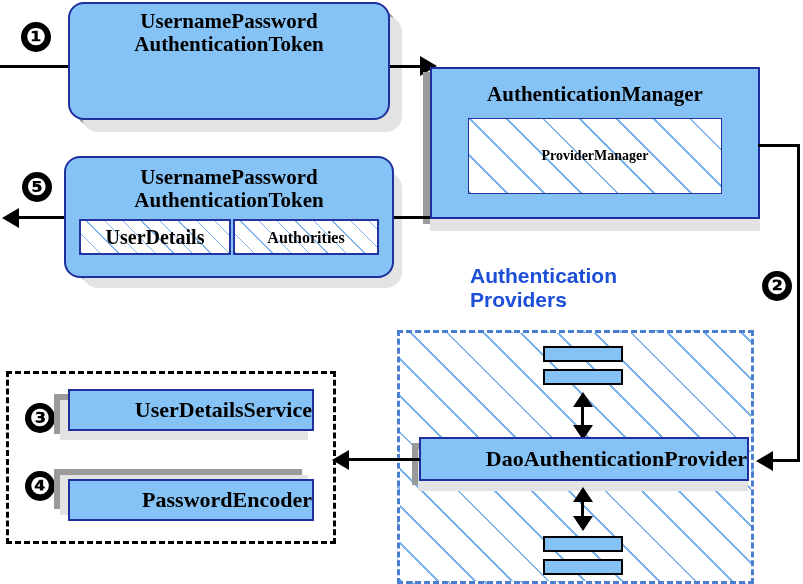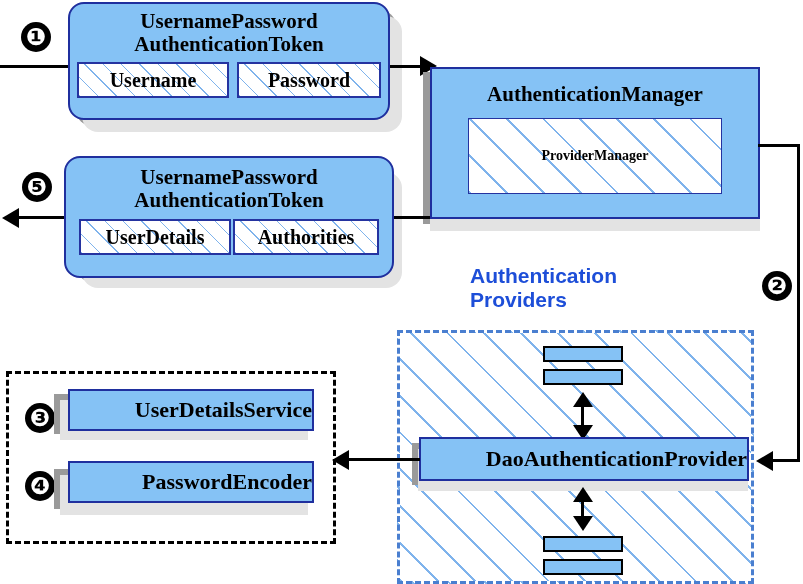--- a/index.html
+++ b/index.html
@@ -87,28 +87,20 @@
   <div class="abs badge" style="left:21px;top:22px;width:30px;height:30px;font-size:24px;">❶</div>
 
   <div class="abs rounded shadow-dark" style="left:76px;top:10px;width:320px;height:116px;border-radius:16px;"></div>
   <div class="abs rounded shadow-light" style="left:82px;top:16px;width:320px;height:116px;border-radius:16px;"></div>
 
   <div class="abs node rounded" style="left:68px;top:2px;width:322px;height:118px;flex-direction:column;justify-content:flex-start;padding-top:6px;">
     <div style="font-size:21px;">
       <div>UsernamePassword</div>
       <div>AuthenticationToken</div>
     </div>
-    <div style="display:flex;gap:8px;margin-top:7px;">
-      <div class="subbox hatch-white" style="width:148px;height:32px;font-size:20px;">
-        <span>Username</span>
-      </div>
-      <div class="subbox hatch-white" style="width:140px;height:32px;font-size:20px;">
-        <span>Password</span>
-      </div>
-    </div>
   </div>
 
   <div class="abs ln-h" style="left:390px;top:65px;width:36px;"></div>
   <div class="abs arrow-r" style="left:420px;top:56px;"></div>
 
   <div class="abs shadow-dark" style="left:423px;top:72px;width:330px;height:152px;"></div>
   <div class="abs shadow-light" style="left:430px;top:79px;width:330px;height:152px;"></div>
 
   <div class="abs node" style="left:430px;top:67px;width:330px;height:152px;flex-direction:column;justify-content:flex-start;padding-top:14px;">
     <div style="font-size:21px;">AuthenticationManager</div>
@@ -127,21 +119,21 @@
 
   <div class="abs node rounded" style="left:64px;top:156px;width:330px;height:122px;flex-direction:column;justify-content:flex-start;padding-top:8px;">
     <div style="font-size:21px;">
       <div>UsernamePassword</div>
       <div>AuthenticationToken</div>
     </div>
     <div style="display:flex;gap:2px;margin-top:8px;">
       <div class="subbox hatch-white" style="width:148px;height:32px;font-size:20px;">
         <span>UserDetails</span>
       </div>
-      <div class="subbox hatch-white" style="width:142px;height:32px;font-size:20px;">
+      <div class="subbox hatch-white" style="width:142px;height:32px;font-size:16px;">
         <span>Authorities</span>
       </div>
     </div>
   </div>
 
   <div class="abs ln-h" style="left:394px;top:216px;width:36px;"></div>
 
   <div class="abs ln-h" style="left:758px;top:144px;width:42px;"></div>
   <div class="abs ln-v" style="left:797px;top:144px;height:318px;"></div>
   <div class="abs ln-h" style="left:770px;top:459px;width:30px;"></div>
@@ -187,17 +179,17 @@
   <div class="abs shadow-dark" style="left:54px;top:394px;width:248px;height:40px;"></div>
   <div class="abs shadow-light" style="left:60px;top:400px;width:248px;height:40px;"></div>
   <div class="abs node" style="left:68px;top:389px;width:246px;height:42px;font-size:22px;">
     <span>UserDetailsService</span>
   </div>
 
   <div class="abs badge" style="left:25px;top:471px;width:30px;height:30px;font-size:24px;">❹</div>
 
   <div class="abs shadow-dark" style="left:54px;top:469px;width:248px;height:40px;"></div>
   <div class="abs shadow-light" style="left:60px;top:475px;width:248px;height:40px;"></div>
-  <div class="abs node" style="left:68px;top:461px;width:246px;height:42px;font-size:22px;">
+  <div class="abs node" style="left:68px;top:479px;width:246px;height:42px;font-size:22px;">
     <span>PasswordEncoder</span>
   </div>
 
 </div>
 
 </body></html>

